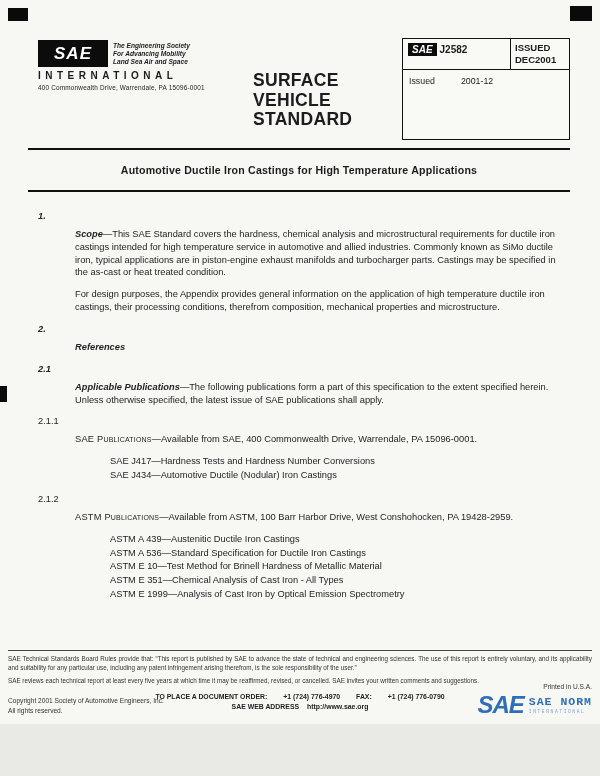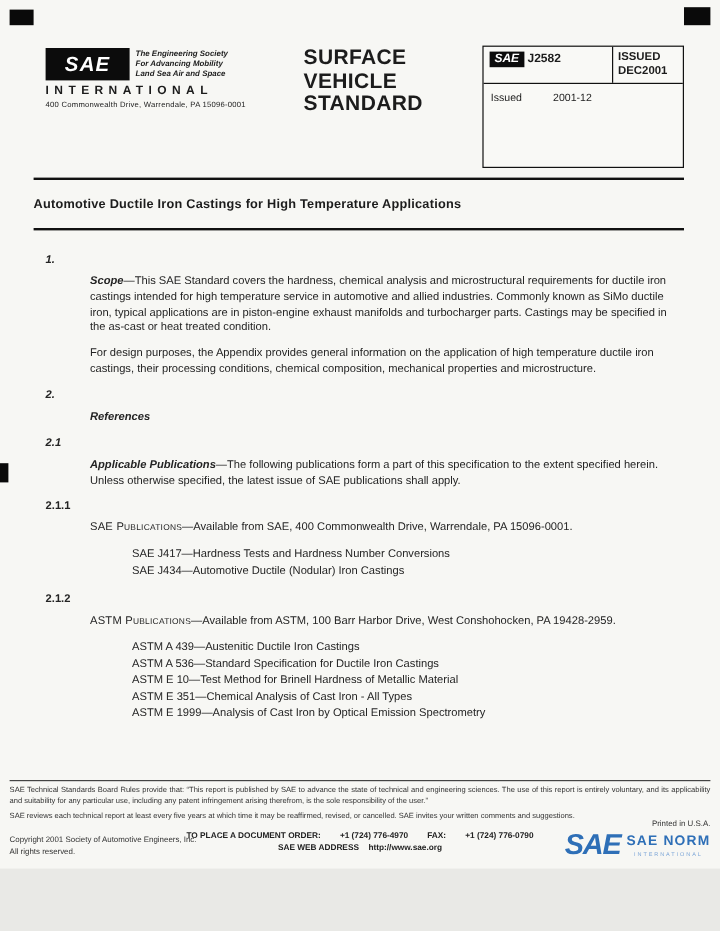--- a/index.html
+++ b/index.html
@@ -32,67 +32,67 @@
     width: 70px; height: 27px; background: #0c0c0c; color: #fff;
     font-weight: bold; font-style: italic; font-size: 17px;
     display: flex; align-items: center; justify-content: center;
     letter-spacing: 1px; flex: none;
   }
   .tagline { margin-left: 5px; font-size: 6.6px; font-weight: bold; font-style: italic; line-height: 1.25; padding-top: 2px; }
   .intl { font-size: 10px; font-weight: bold; letter-spacing: 4.5px; margin-top: 3px; }
   .addr { font-size: 6.4px; margin-top: 3px; letter-spacing: 0.2px; }
 
   .hdr-center { flex: 1; padding-left: 10px; padding-top: 0; }
-  .doc-type { font-size: 17.5px; font-weight: bold; line-height: 1.12; letter-spacing: 0.3px; }
+  .doc-type { font-size: 17.5px; font-weight: bold; line-height: 1.12; letter-spacing: 0.3px; margin-top: 33px; }
 
   .hdr-right {
     width: 168px; flex: none; border: 1.4px solid #111;
     display: flex; flex-direction: column; background: #f9f9f6;
   }
   .hr-row1 { display: flex; border-bottom: 1px solid #111; }
   .hr-desig { flex: 1; padding: 4px 5px 6px 5px; border-right: 1px solid #111; display: flex; align-items: flex-start; gap: 3px; }
   .desig-brand { background: #0c0c0c; color: #fff; font-style: italic; font-weight: bold; font-size: 10px; padding: 1px 4px; }
   .desig-num { font-weight: bold; font-size: 10px; padding-top: 1px; }
   .hr-issued { width: 58px; flex: none; padding: 3px 4px; font-weight: bold; font-size: 9.5px; line-height: 1.25; }
   .hr-row2 { display: flex; gap: 26px; padding: 6px 6px; font-size: 8.8px; flex: 1; }
 
   
   .title-band {
     position: absolute; left: 28px; right: 30px; top: 148px; height: 44px;
     border-top: 2px solid #111; border-bottom: 2px solid #111;
-    display: flex; align-items: center; justify-content: flex-start;
+    display: flex; align-items: center; justify-content: center;
   }
   .title-band .t { font-size: 10.6px; font-weight: bold; letter-spacing: 0.2px; }
 
   
   .bodytxt { position: absolute; left: 38px; right: 30px; top: 210px; font-size: 9.3px; line-height: 1.38; color: #242424; }
   .blk { display: flex; margin-bottom: 9px; }
   .blk .num { width: 37px; flex: none; font-weight: bold; font-style: italic; }
-  .blk .num.plain { font-style: normal; font-weight: bold; }
+  .blk .num.plain { font-style: normal; font-weight: normal; }
   .blk .txt { flex: 1; margin-top: 18px; }
   .lead { font-weight: bold; font-style: italic; }
   .lead-sc { font-variant: small-caps; letter-spacing: 0.2px; }
   .indent { margin-left: 37px; margin-bottom: 9px; }
   .reflist { margin-left: 72px; margin-bottom: 11px; }
   .reflist div { margin-bottom: 1px; }
 
   
   .footer { position: absolute; left: 8px; right: 8px; top: 650px; bottom: 0; border-top: 1px solid #444; padding-top: 4px; }
   .legal { font-size: 6.3px; line-height: 1.35; color: #333; text-align: justify; margin-bottom: 5px; }
   .orderline { text-align: center; font-size: 6.9px; font-weight: bold; margin-top: 7px; color: #222; }
   .orderline span { margin: 0 7px; }
   .webline { text-align: center; font-size: 6.9px; font-weight: bold; margin-top: 3px; color: #222; }
   .webline .url { margin-left: 6px; }
   .bottom-row { position: absolute; left: 0; right: 0; bottom: 8px; display: flex; justify-content: space-between; align-items: flex-end; }
   .copy { font-size: 6.6px; line-height: 1.5; color: #333; }
   .right-col { text-align: right; }
   .printed { font-size: 6.6px; color: #333; margin-bottom: 4px; }
   .norm-logo { display: flex; align-items: center; justify-content: flex-end; gap: 5px; }
   .norm-sae { color: #2e6fb7; font-style: italic; font-weight: bold; font-size: 24px; line-height: 0.9; letter-spacing: -1px; }
-  .norm-right { text-align: center; }
+  .norm-right { text-align: left; font-family: Liberation Mono, monospace; }
   .norm-name { color: #2e6fb7; font-weight: bold; font-size: 11.5px; letter-spacing: 1px; line-height: 1; }
   .norm-sub { color: #7ea7d8; font-size: 4.6px; letter-spacing: 1.6px; margin-top: 2px; }
 </style>
 </head>
 <body>
 
 <div class="sheet">
 
   <div class="mark mark-tl"></div>
   <div class="mark mark-tr"></div>
@@ -142,21 +142,21 @@
     <div class="t">Automotive Ductile Iron Castings for High Temperature Applications</div>
   </div>
 
   <div class="bodytxt">
 
     <div class="blk">
       <span class="num">1.</span>
       <span class="txt"><span class="lead">Scope</span><span>—This SAE Standard covers the hardness, chemical analysis and microstructural requirements for ductile iron castings intended for high temperature service in automotive and allied industries.  Commonly known as SiMo ductile iron, typical applications are in piston-engine exhaust manifolds and turbocharger parts.  Castings may be specified in the as-cast or heat treated condition.</span></span>
     </div>
 
-    <div class="indent">For design purposes, the Appendix provides general information on the application of high temperature ductile iron castings, their processing conditions, chemical composition, mechanical properties and microstructure.</div>
+    <div class="indent">For design purposes, the Appendix provides general information on the application of high temperature ductile iron castings, their processing conditions, therefrom composition, mechanical properties and microstructure.</div>
 
     <div class="blk">
       <span class="num">2.</span>
       <span class="txt"><span class="lead">References</span></span>
     </div>
 
     <div class="blk">
       <span class="num">2.1</span>
       <span class="txt"><span class="lead">Applicable Publications</span><span>—The following publications form a part of this specification to the extent specified herein.  Unless otherwise specified, the latest issue of SAE publications shall apply.</span></span>
     </div>

